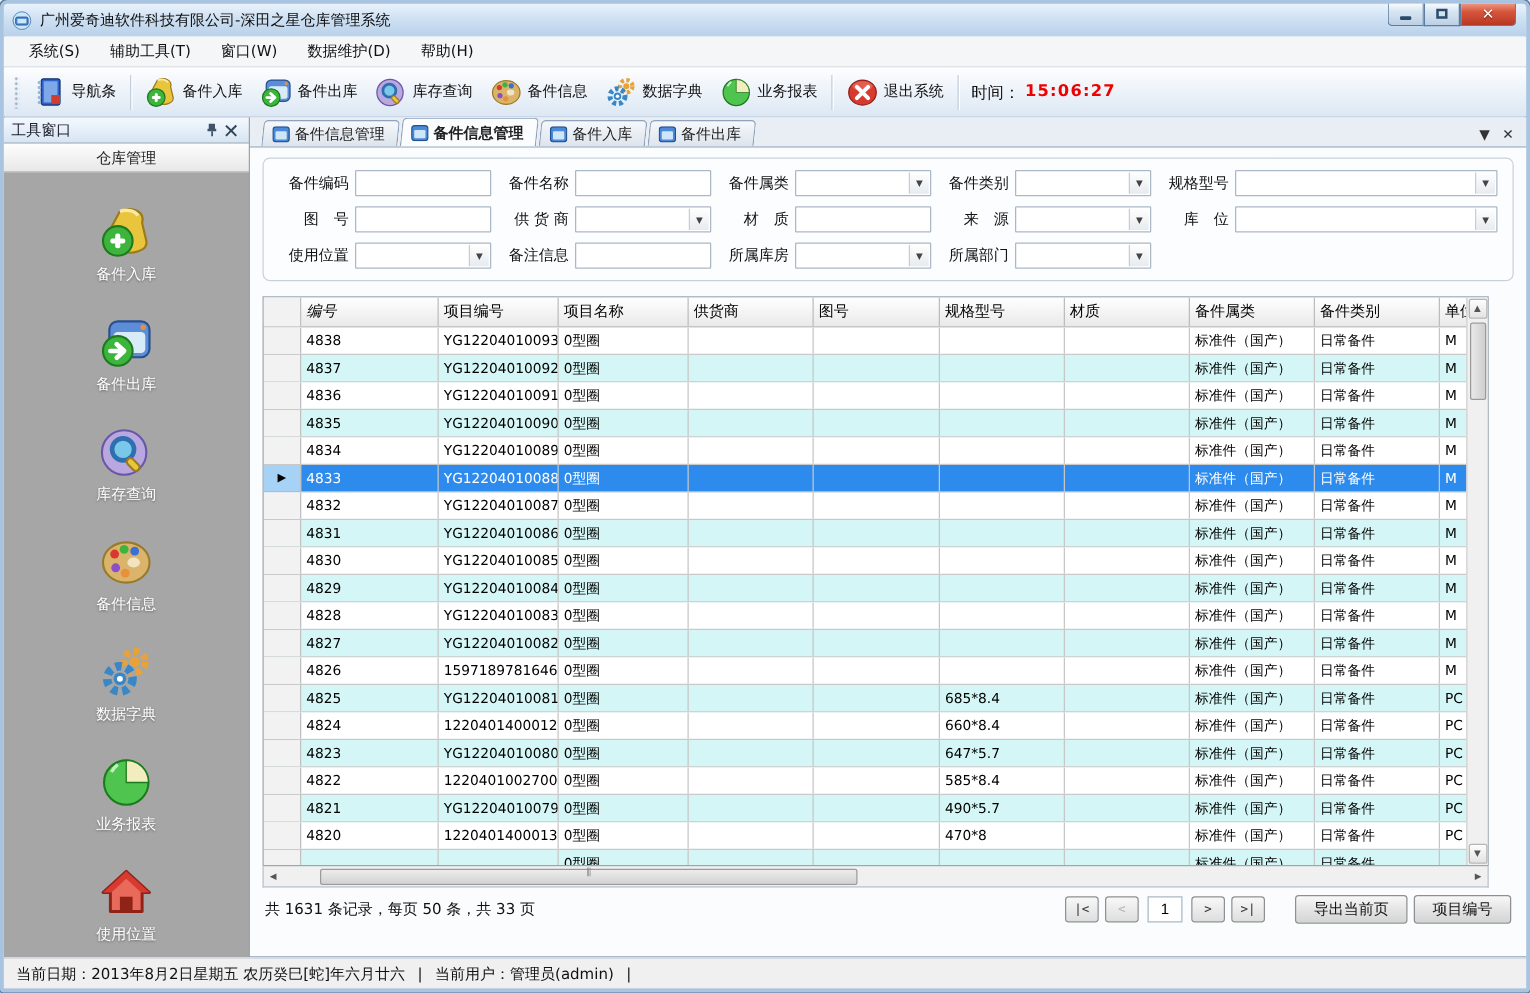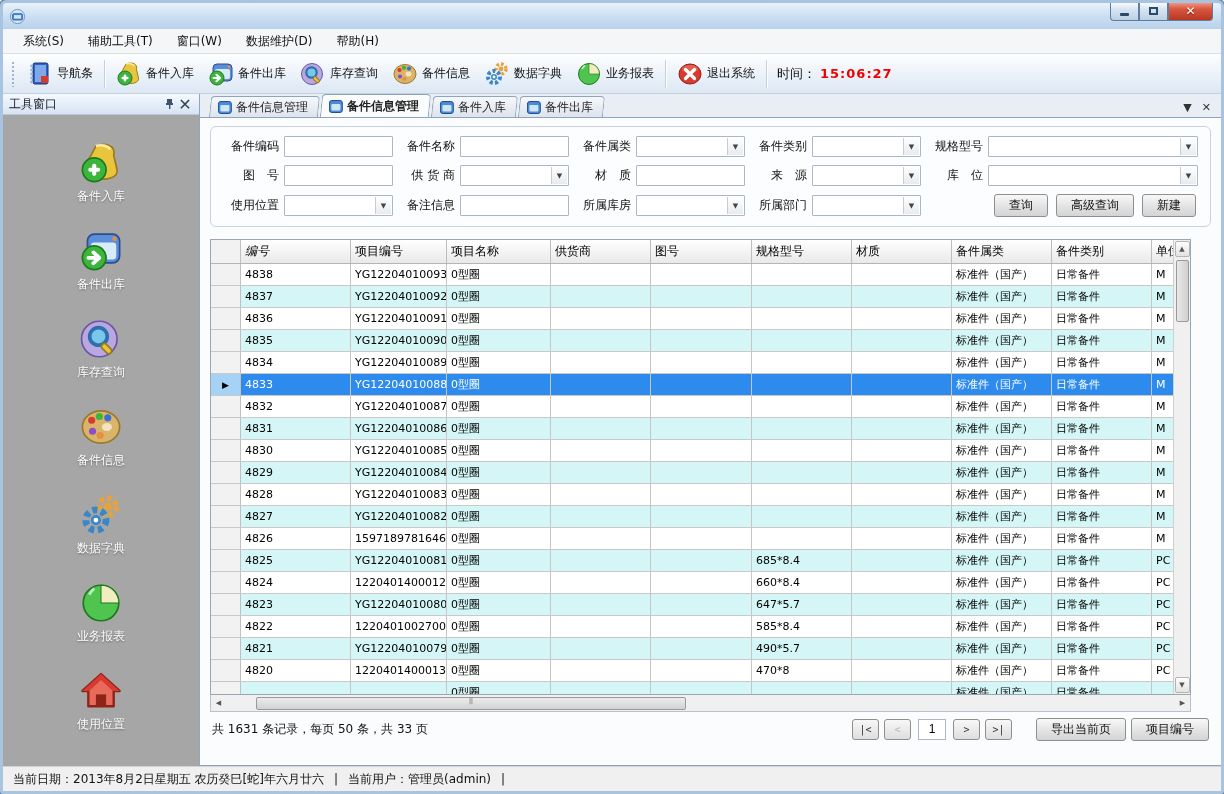--- a/index.html
+++ b/index.html
@@ -113,20 +113,21 @@
 <div class="window">
 
   <div class="titlebar">
     <span class="app-icon ic">
       <svg viewBox="0 0 24 24">
           <circle cx="12" cy="12" r="10" fill="#cde6f8" stroke="#4a7ab0"></circle>
           <rect x="5" y="8" width="14" height="9" rx="2" fill="#4a8ad8" stroke="#1f4f8f"></rect>
           <rect x="7" y="10" width="10" height="5" fill="#cfe6f8"></rect>
         </svg>
     </span>
+    <span class="title-text">广州爱奇迪软件科技有限公司-深田之星仓库管理系统</span>
     <div class="win-controls">
       <div class="win-btn">
           <div class="glyph-min"></div>
         </div>
       <div class="win-btn">
           <div class="glyph-max"></div>
         </div>
       <div class="win-btn close">
           <span>✕</span>
         </div>
@@ -255,20 +256,21 @@
       <div class="sb-header">
         <span class="sb-title">工具窗口</span>
         <span class="sb-tool">
           <svg width="11" height="12" viewBox="0 0 11 12">
               <path d="M3 1 H8 V5 H9 V7 H2 V5 H3 Z" fill="#40536a"></path>
               <rect x="5" y="7" width="1.4" height="4" fill="#40536a"></rect>
             </svg>
         </span>
         <span class="sb-tool">✕</span>
       </div>
+      <div class="sb-group">仓库管理</div>
       <div class="sb-body" id="sidebarItems">
           <div class="sb-item">
             <span class="ic">
               <svg viewBox="0 0 26 26">
                 <path d="M10 3 C16 0.5 22 3 20.5 8.5 L22.5 17 C23.5 21.5 15.5 24 10 21.5 C4.5 19 4 13 6.5 9.5 Z" fill="#e9c53d" stroke="#9a7a1a"></path>
                 <path d="M10 3 C13 2 17 2.5 18.5 5" fill="none" stroke="#fbe9a0" stroke-width="1.6"></path>
                 <circle cx="9" cy="17" r="7" fill="#3db53d" stroke="#1d7a1d"></circle>
                 <rect x="5.5" y="15.8" width="7" height="2.4" rx="1" fill="#fff"></rect>
                 <rect x="7.8" y="13.5" width="2.4" height="7" rx="1" fill="#fff"></rect>
               </svg>
@@ -462,25 +464,20 @@
               <div class="fbox select">
                 <span class="arrow-btn">▼</span>
               </div>
             </div>
             <div class="field">
               <span class="flabel">所属部门</span>
               <div class="fbox select">
                 <span class="arrow-btn">▼</span>
               </div>
             </div>
-            <div class="form-buttons">
-              <button class="btn">查询</button>
-              <button class="btn">高级查询</button>
-              <button class="btn">新建</button>
-            </div>
           </div>
 
         <div class="grid-area">
           <div class="table-wrap">
             <div class="tgrid">
               <div id="thead">
                   <div class="trow header">
                     <div class="sel-cell"></div>
                     <div class="tcell" style="width: 110px; font-style: italic;">编号</div>
                     <div class="tcell" style="width: 96px;">项目编号</div>

